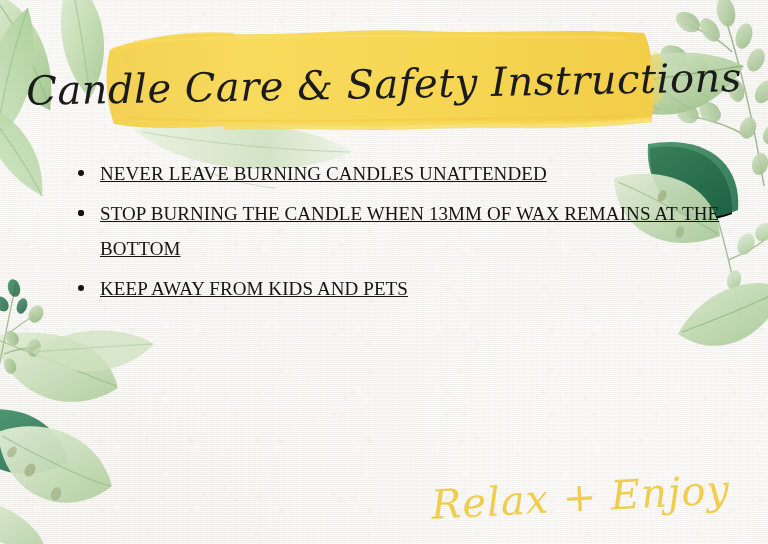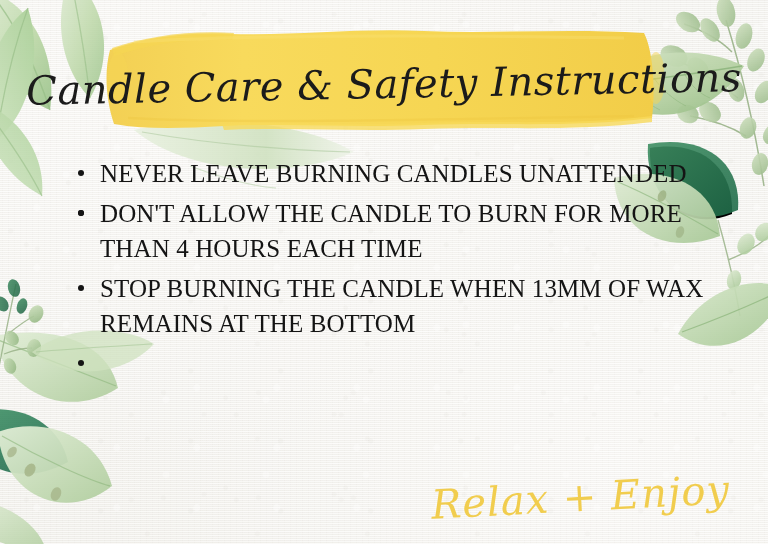--- a/index.html
+++ b/index.html
@@ -109,25 +109,26 @@
     width: 660px;
     margin: 0;
     padding: 0;
     list-style: none;
   }
   .list li {
     position: relative;
     padding-left: 30px;
     margin: 0 0 5px 0;
     font-family: "Liberation Serif", serif;
-    font-size: 25px;
+    font-size: 19px;
     line-height: 35px;
     letter-spacing: .1px;
     color: #141414;
     text-transform: uppercase;
+    text-decoration: underline;
   }
   .list li .bullet {
     position: absolute;
     left: 8px;
     top: 14px;
     width: 6px;
     height: 6px;
     border-radius: 50%;
     background: #141414;
   }
@@ -368,21 +369,20 @@
     </svg>
   </div>
 
   <div class="text-layer">
 
     <div class="banner-title">Candle Care &amp; Safety Instructions</div>
 
     <ul class="list" id="instruction-list">
         <li><span class="bullet"></span><span>Never leave burning candles unattended</span></li>
         <li><span class="bullet"></span></li>
-        <li><span class="bullet"></span><span>Don't allow the candle to burn for more than 4 hours each time</span></li>
         <li><span class="bullet"></span><span>Stop burning the candle when 13mm of wax remains at the bottom</span></li>
-        <li><span class="bullet"></span></li>
+        <li><span class="bullet"></span><span>Keep away from kids and pets</span></li>
       </ul>
 
     <div class="footer-script">Relax + Enjoy</div>
 
   </div>
 </div>
 
 </body></html>

